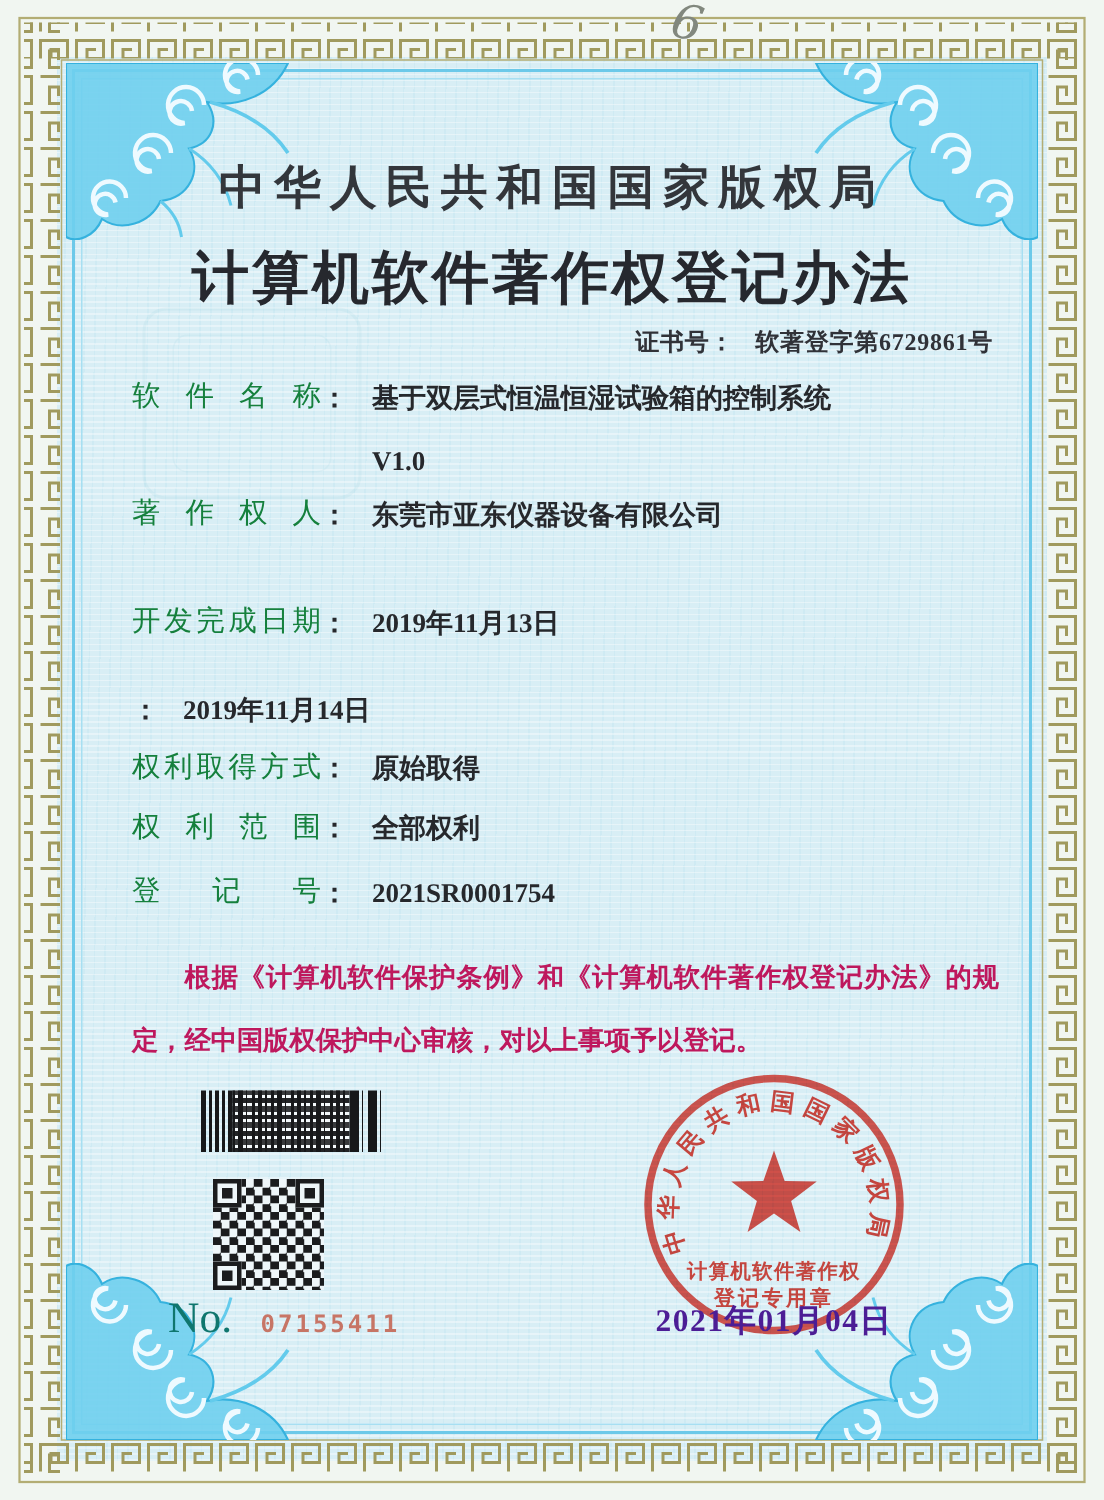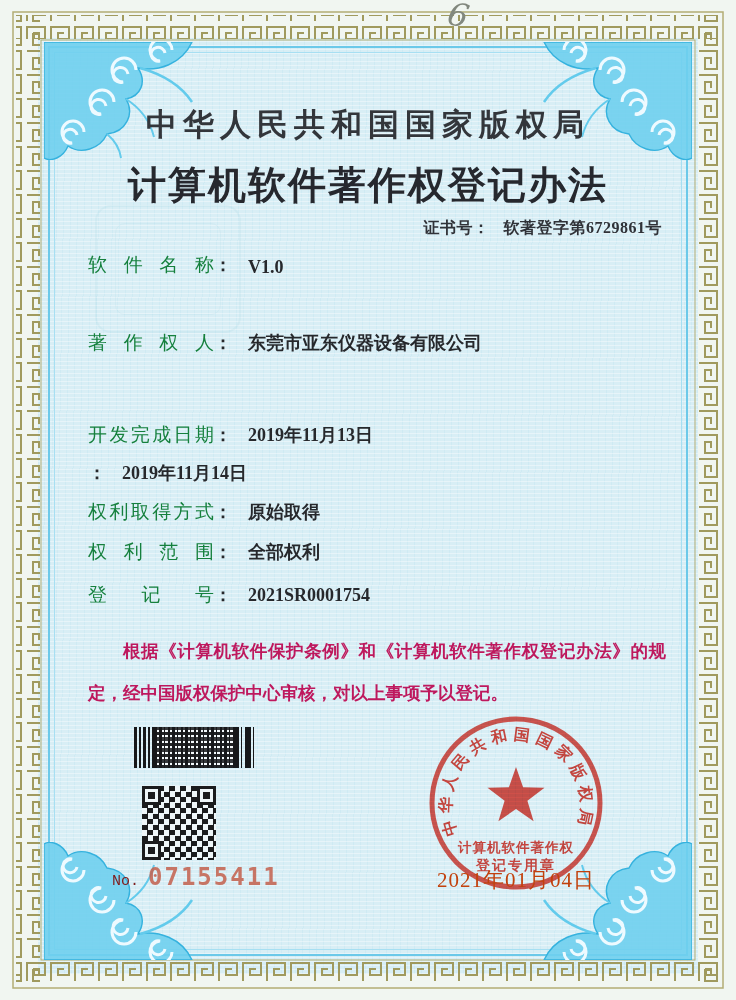--- a/index.html
+++ b/index.html
@@ -55,21 +55,21 @@
   .row{position:absolute; left:88px; display:flex; align-items:flex-start;}
   .flabel{
     display:inline-block; width:126px; font-size:19px; font-weight:normal;
     text-align:justify; text-align-last:justify; color:#15803d; line-height:26px;
   }
   .fcolon{font-size:18px; font-weight:bold; line-height:26px;}
   .fvalue{
     margin-left:16px; font-size:18px; font-weight:bold; color:#26282c;
     line-height:26px; max-width:420px;
   }
-  .fvalue .line2{margin-top:2px;}
+  .fvalue .line2{margin-top:16px;}
 
   .statement{
     position:absolute; left:88px; top:630px; width:578px;
     font-size:17.5px; font-weight:600; line-height:42px; color:#be185d;
     text-indent:2em; text-align:justify;
   }
 
   
   .barcode{
     position:absolute; left:134px; top:727px; width:120px; height:41px;
@@ -94,32 +94,32 @@
       repeating-conic-gradient(#1b1c1e 0% 25%, #eef6f9 25% 50%) 0 0/11px 11px;
   }
   .qrcode .finder{position:absolute; width:19px; height:19px; border:3px solid #1b1c1e; background:#eef6f9; box-sizing:border-box;}
   .qrcode .finder::after{content:""; position:absolute; left:3px; top:3px; width:7px; height:7px; background:#1b1c1e;}
   .qrcode .f-tl{left:0; top:0;}
   .qrcode .f-tr{right:0; top:0;}
   .qrcode .f-bl{left:0; bottom:0;}
   .serial{
     position:absolute; left:112px; top:863px; display:flex; align-items:baseline;
   }
-  .serial .prefix{font-size:15px; color:#7f1d1d; font-family:Liberation Mono, monospace;}
+  .serial .prefix{font-size:29px; color:#0f766e; font-family:Liberation Serif, serif;}
   .serial .number{
-    margin-left:9px; font-size:24px; color:#c4604d; letter-spacing:2px;
+    margin-left:19px; font-size:16px; color:#c4604d; letter-spacing:2px;
     font-family:"DejaVu Sans Mono","Liberation Mono",monospace; font-weight:bold; opacity:.85;
   }
 
   
   .seal{position:absolute; left:426px; top:713px; width:180px; height:180px;
         mix-blend-mode:multiply; opacity:.92;}
   .issue-date{
-    position:absolute; left:437px; top:866px; font-size:21px; font-weight:normal;
-    letter-spacing:1px; color:#c2410c; z-index:3;
+    position:absolute; left:437px; top:866px; font-size:21px; font-weight:bold;
+    letter-spacing:1px; color:#4c1d95; z-index:3;
   }
   .watermark{
     position:absolute; left:95px; top:205px; width:142px; height:124px;
     border:2px solid rgba(150,205,220,.30); border-radius:16px; opacity:.5;
   }
   .watermark::after{
     content:""; position:absolute; left:18px; top:16px; right:18px; bottom:16px;
     border:1px solid rgba(150,205,220,.28); border-radius:10px;
   }
 </style>
@@ -199,29 +199,30 @@
   <div class="authority">中华人民共和国国家版权局</div>
   <div class="cert-title">计算机软件著作权登记办法</div>
   <div class="cert-no">
     <span>证书号：</span><span class="gap"></span><span>软著登字第6729861号</span>
   </div>
 
   <div class="row" style="top:252px">
     <span class="flabel">软件名称</span>
       <span class="fcolon">：</span>
     <span class="fvalue">
+      <span>基于双层式恒温恒湿试验箱的控制系统</span>
       <div class="line2">V1.0</div>
     </span>
   </div>
   <div class="row" style="top:330px">
     <span class="flabel">著作权人</span>
       <span class="fcolon">：</span>
     <span class="fvalue">东莞市亚东仪器设备有限公司</span>
   </div>
-  <div class="row" style="top:422px">
+  <div class="row" style="top:402px">
     <span class="flabel">开发完成日期</span>
       <span class="fcolon">：</span>
     <span class="fvalue">2019年11月13日</span>
   </div>
   <div class="row" style="top:460px">
       <span class="fcolon">：</span>
     <span class="fvalue">2019年11月14日</span>
   </div>
   <div class="row" style="top:499px">
     <span class="flabel">权利取得方式</span>

